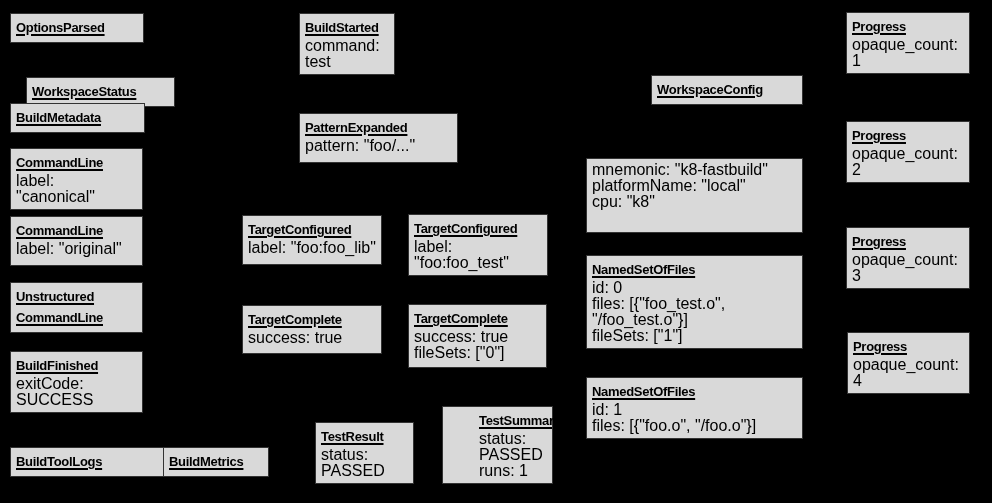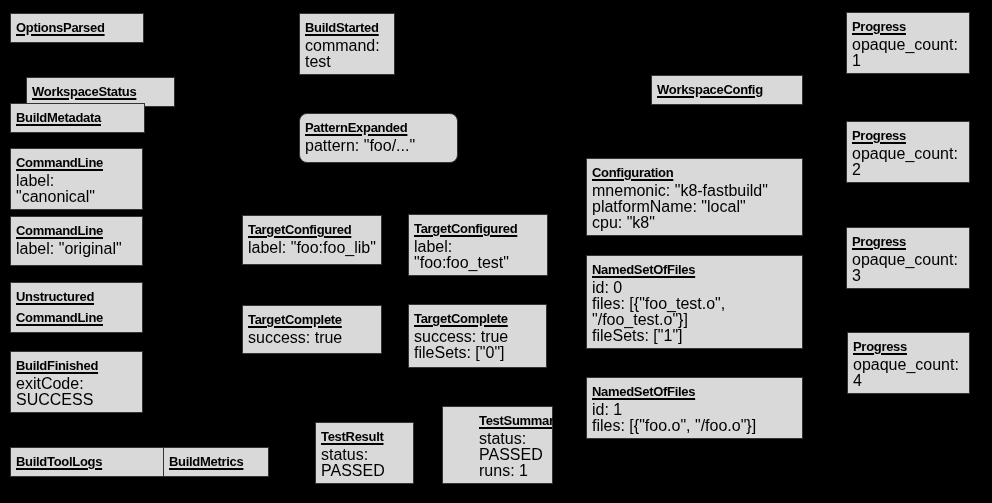--- a/index.html
+++ b/index.html
@@ -82,21 +82,21 @@
 
   <div class="node" style="left:163px;top:447px;width:106px;">
     <div class="t">BuildMetrics</div>
   </div>
 
   <div class="node" style="left:299px;top:13px;width:96px;min-height:49px;">
     <div class="t">BuildStarted</div>
     <div class="b">command: test</div>
   </div>
 
-  <div class="node" style="left:299px;top:113px;width:159px;min-height:50px;border-radius:8px;">
+  <div class="node" style="left:299px;top:113px;width:159px;min-height:50px;">
     <div class="t">PatternExpanded</div>
     <div class="b">pattern: "foo/..."</div>
   </div>
 
   <div class="node" style="left:242px;top:215px;width:140px;min-height:50px;">
     <div class="t">TargetConfigured</div>
     <div class="b">label: "foo:foo_lib"</div>
   </div>
 
   <div class="node" style="left:408px;top:214px;width:140px;min-height:51px;">
@@ -124,21 +124,20 @@
     <div class="t">TestSummary</div>
     <div class="b">status: PASSED
 runs: 1</div>
   </div>
 
   <div class="node" style="left:651px;top:75px;width:152px;">
     <div class="t">WorkspaceConfig</div>
   </div>
 
   <div class="node" style="left:586px;top:158px;width:217px;min-height:75px;">
-    <div class="t">Configuration</div>
     <div class="b">mnemonic: "k8-fastbuild"
 platformName: "local"
 cpu: "k8"</div>
   </div>
 
   <div class="node" style="left:586px;top:255px;width:217px;min-height:73px;">
     <div class="t">NamedSetOfFiles</div>
     <div class="b">id: 0
 files: [{"foo_test.o", "/foo_test.o"}]
 fileSets: ["1"]</div>

